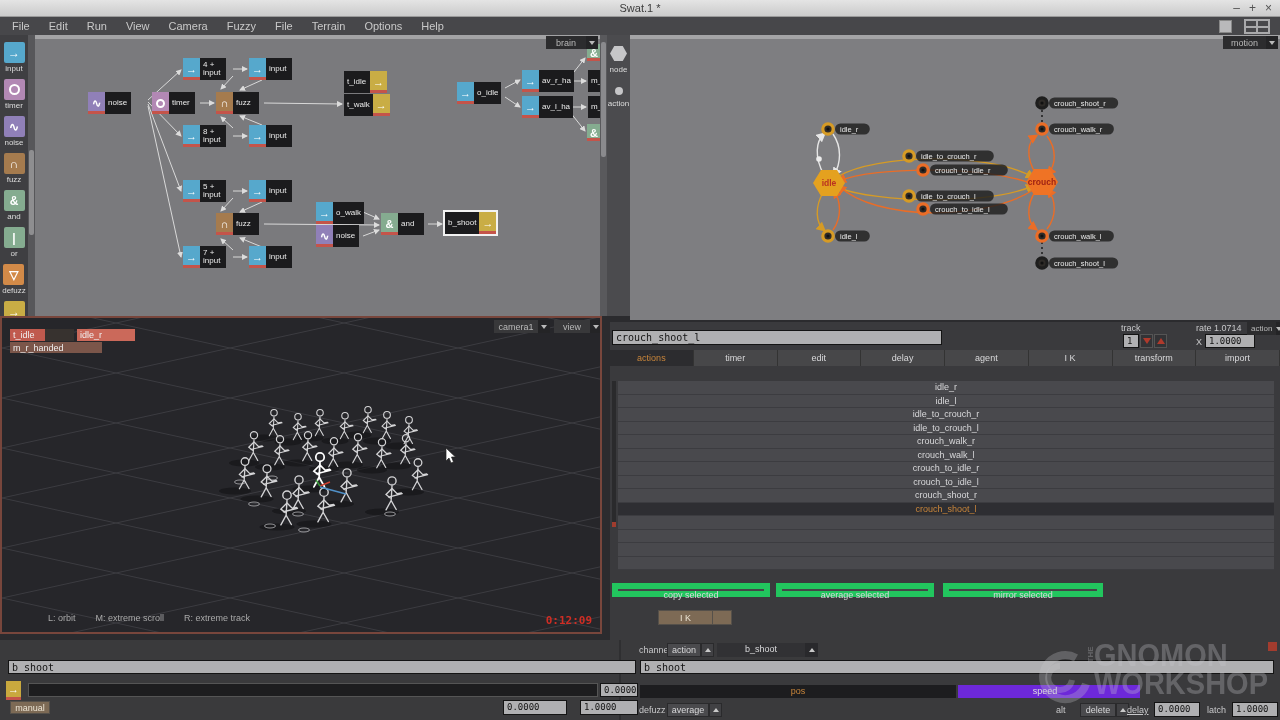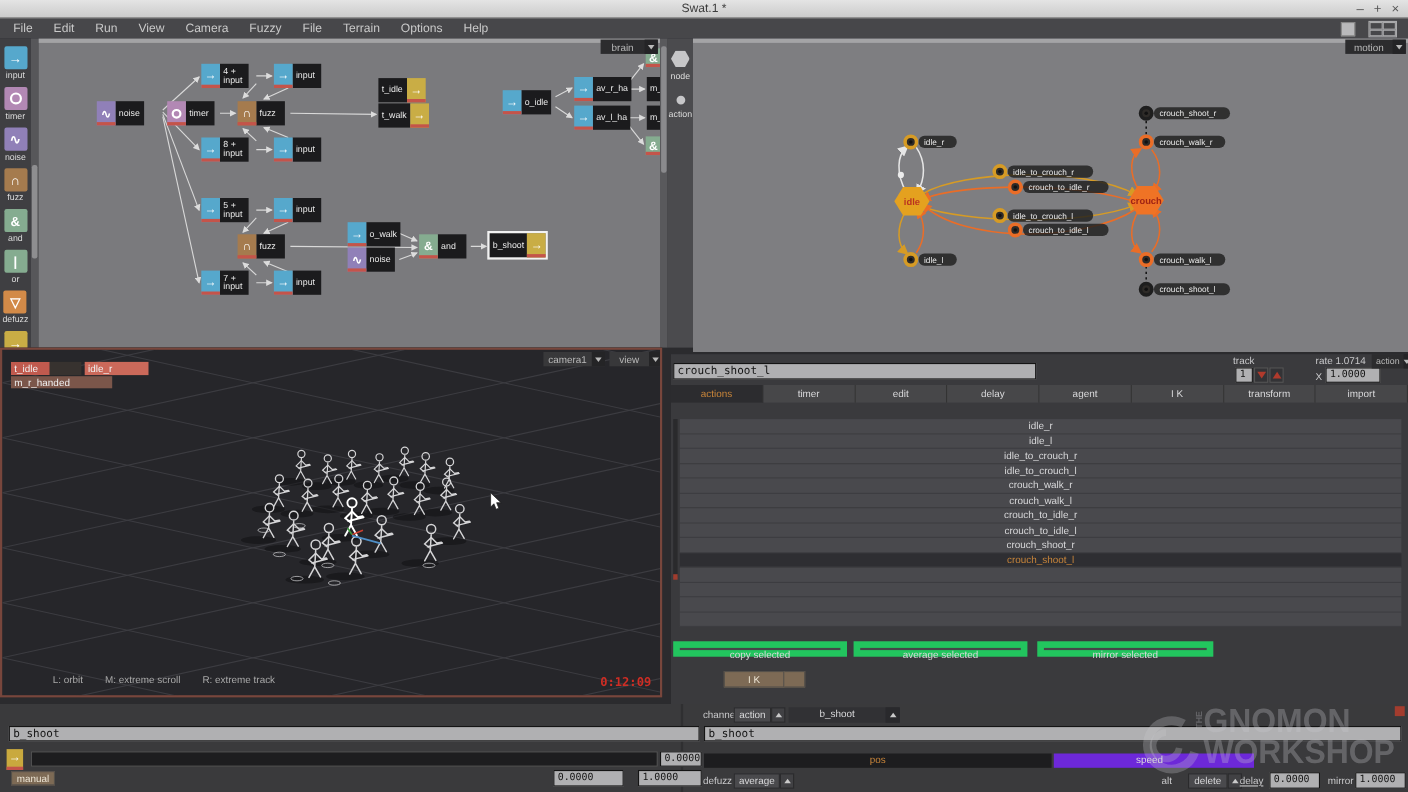--- a/index.html
+++ b/index.html
@@ -769,21 +769,21 @@
   <div class="arr-btn" style="left:709px; top:63px; width:13px; height:14px;">
       <span class="tri-up"></span>
     </div>
   <div class="plabel" style="left:1056px; top:65px;">alt</div>
   <div class="dark-btn" style="left:1080px; top:63px; width:36px; height:14px;">delete</div>
   <div class="arr-btn" style="left:1116px; top:63px; width:13px; height:14px;">
       <span class="tri-up"></span>
     </div>
   <div class="plabel" style="left:1127px; top:65px;text-decoration:underline;">delay</div>
   <div class="lightbox" style="left:1154px; top:62px; width:46px; height:15px;">0.0000</div>
-  <div class="plabel" style="left:1207px; top:65px;">mirror</div>
+  <div class="plabel" style="left:1207px; top:65px;">latch</div>
   <div class="lightbox" style="left:1232px; top:62px; width:46px; height:15px;">1.0000</div>
   <div id="br-red" class="abs"></div>
 </div>
 
 <div id="watermark" class="abs">
   <svg width="64" height="70" style="position:absolute; left:0; top:4px;">
     <path d="M46,14 A22,22 0 1 0 56,40" fill="none" stroke="rgba(200,200,206,0.28)" stroke-width="8"></path>
     <path d="M30,22 A12,12 0 1 0 42,36" fill="none" stroke="rgba(200,200,206,0.28)" stroke-width="6"></path>
   </svg>
   <div id="wm-the">THE</div>

